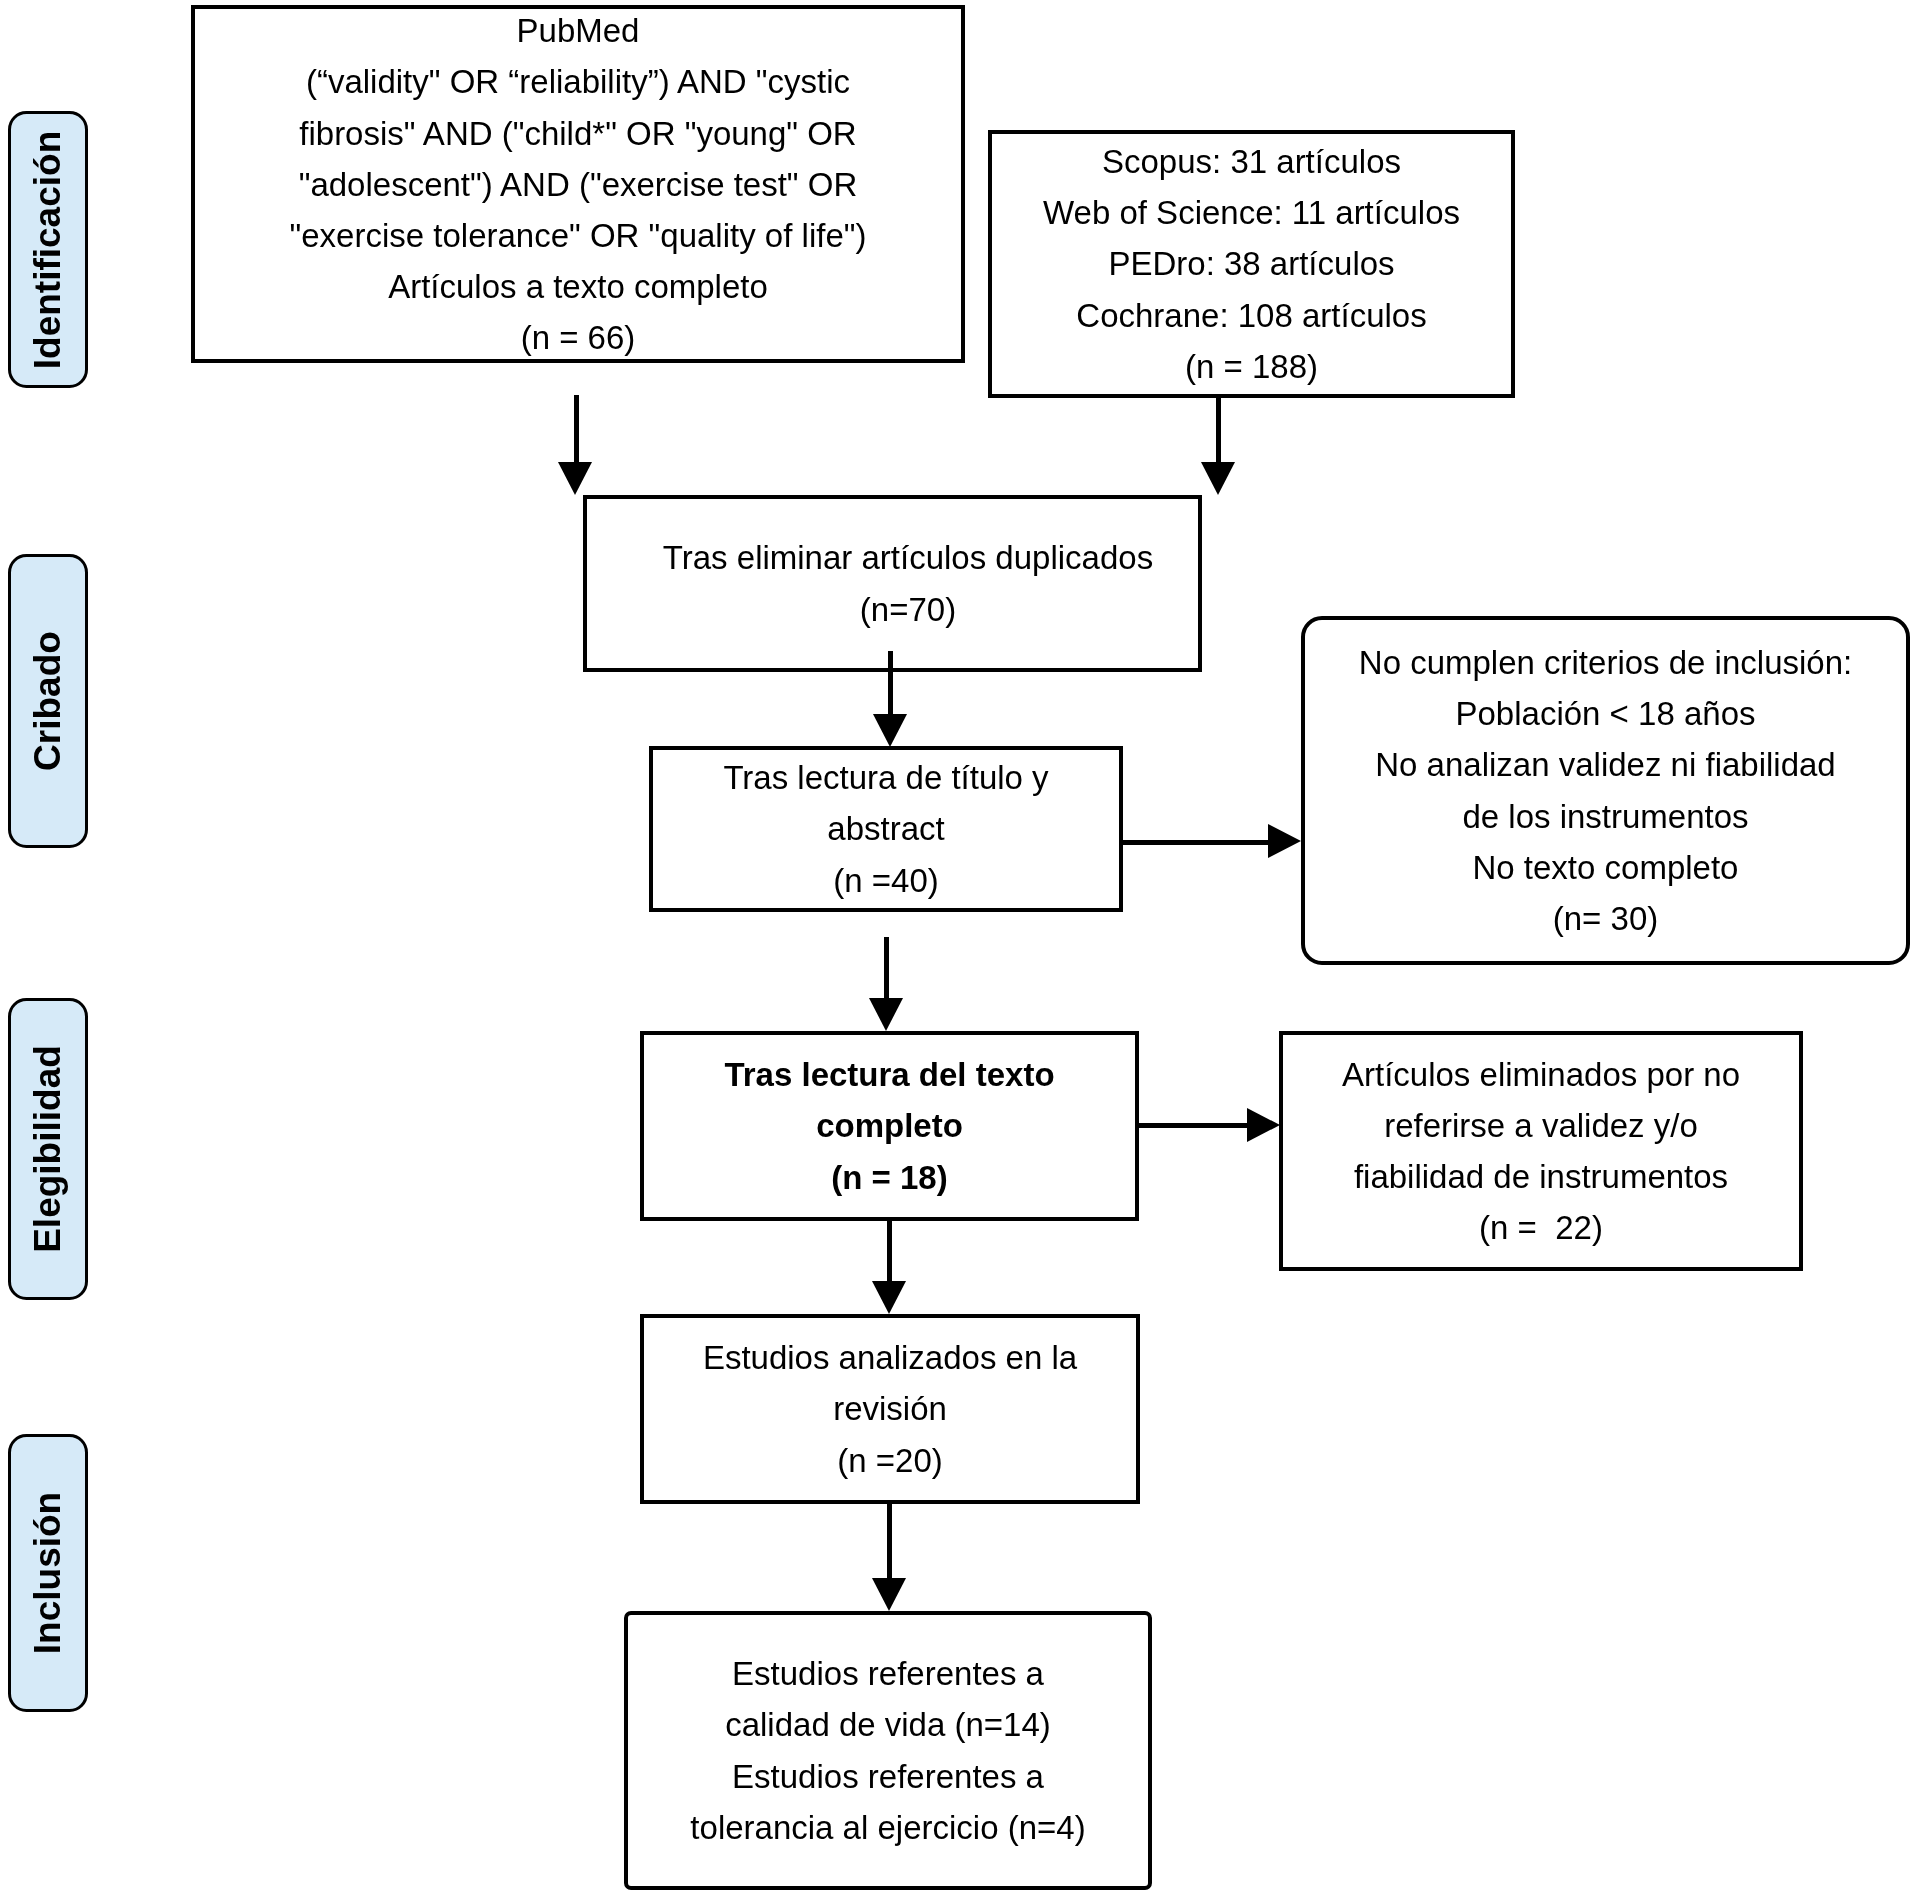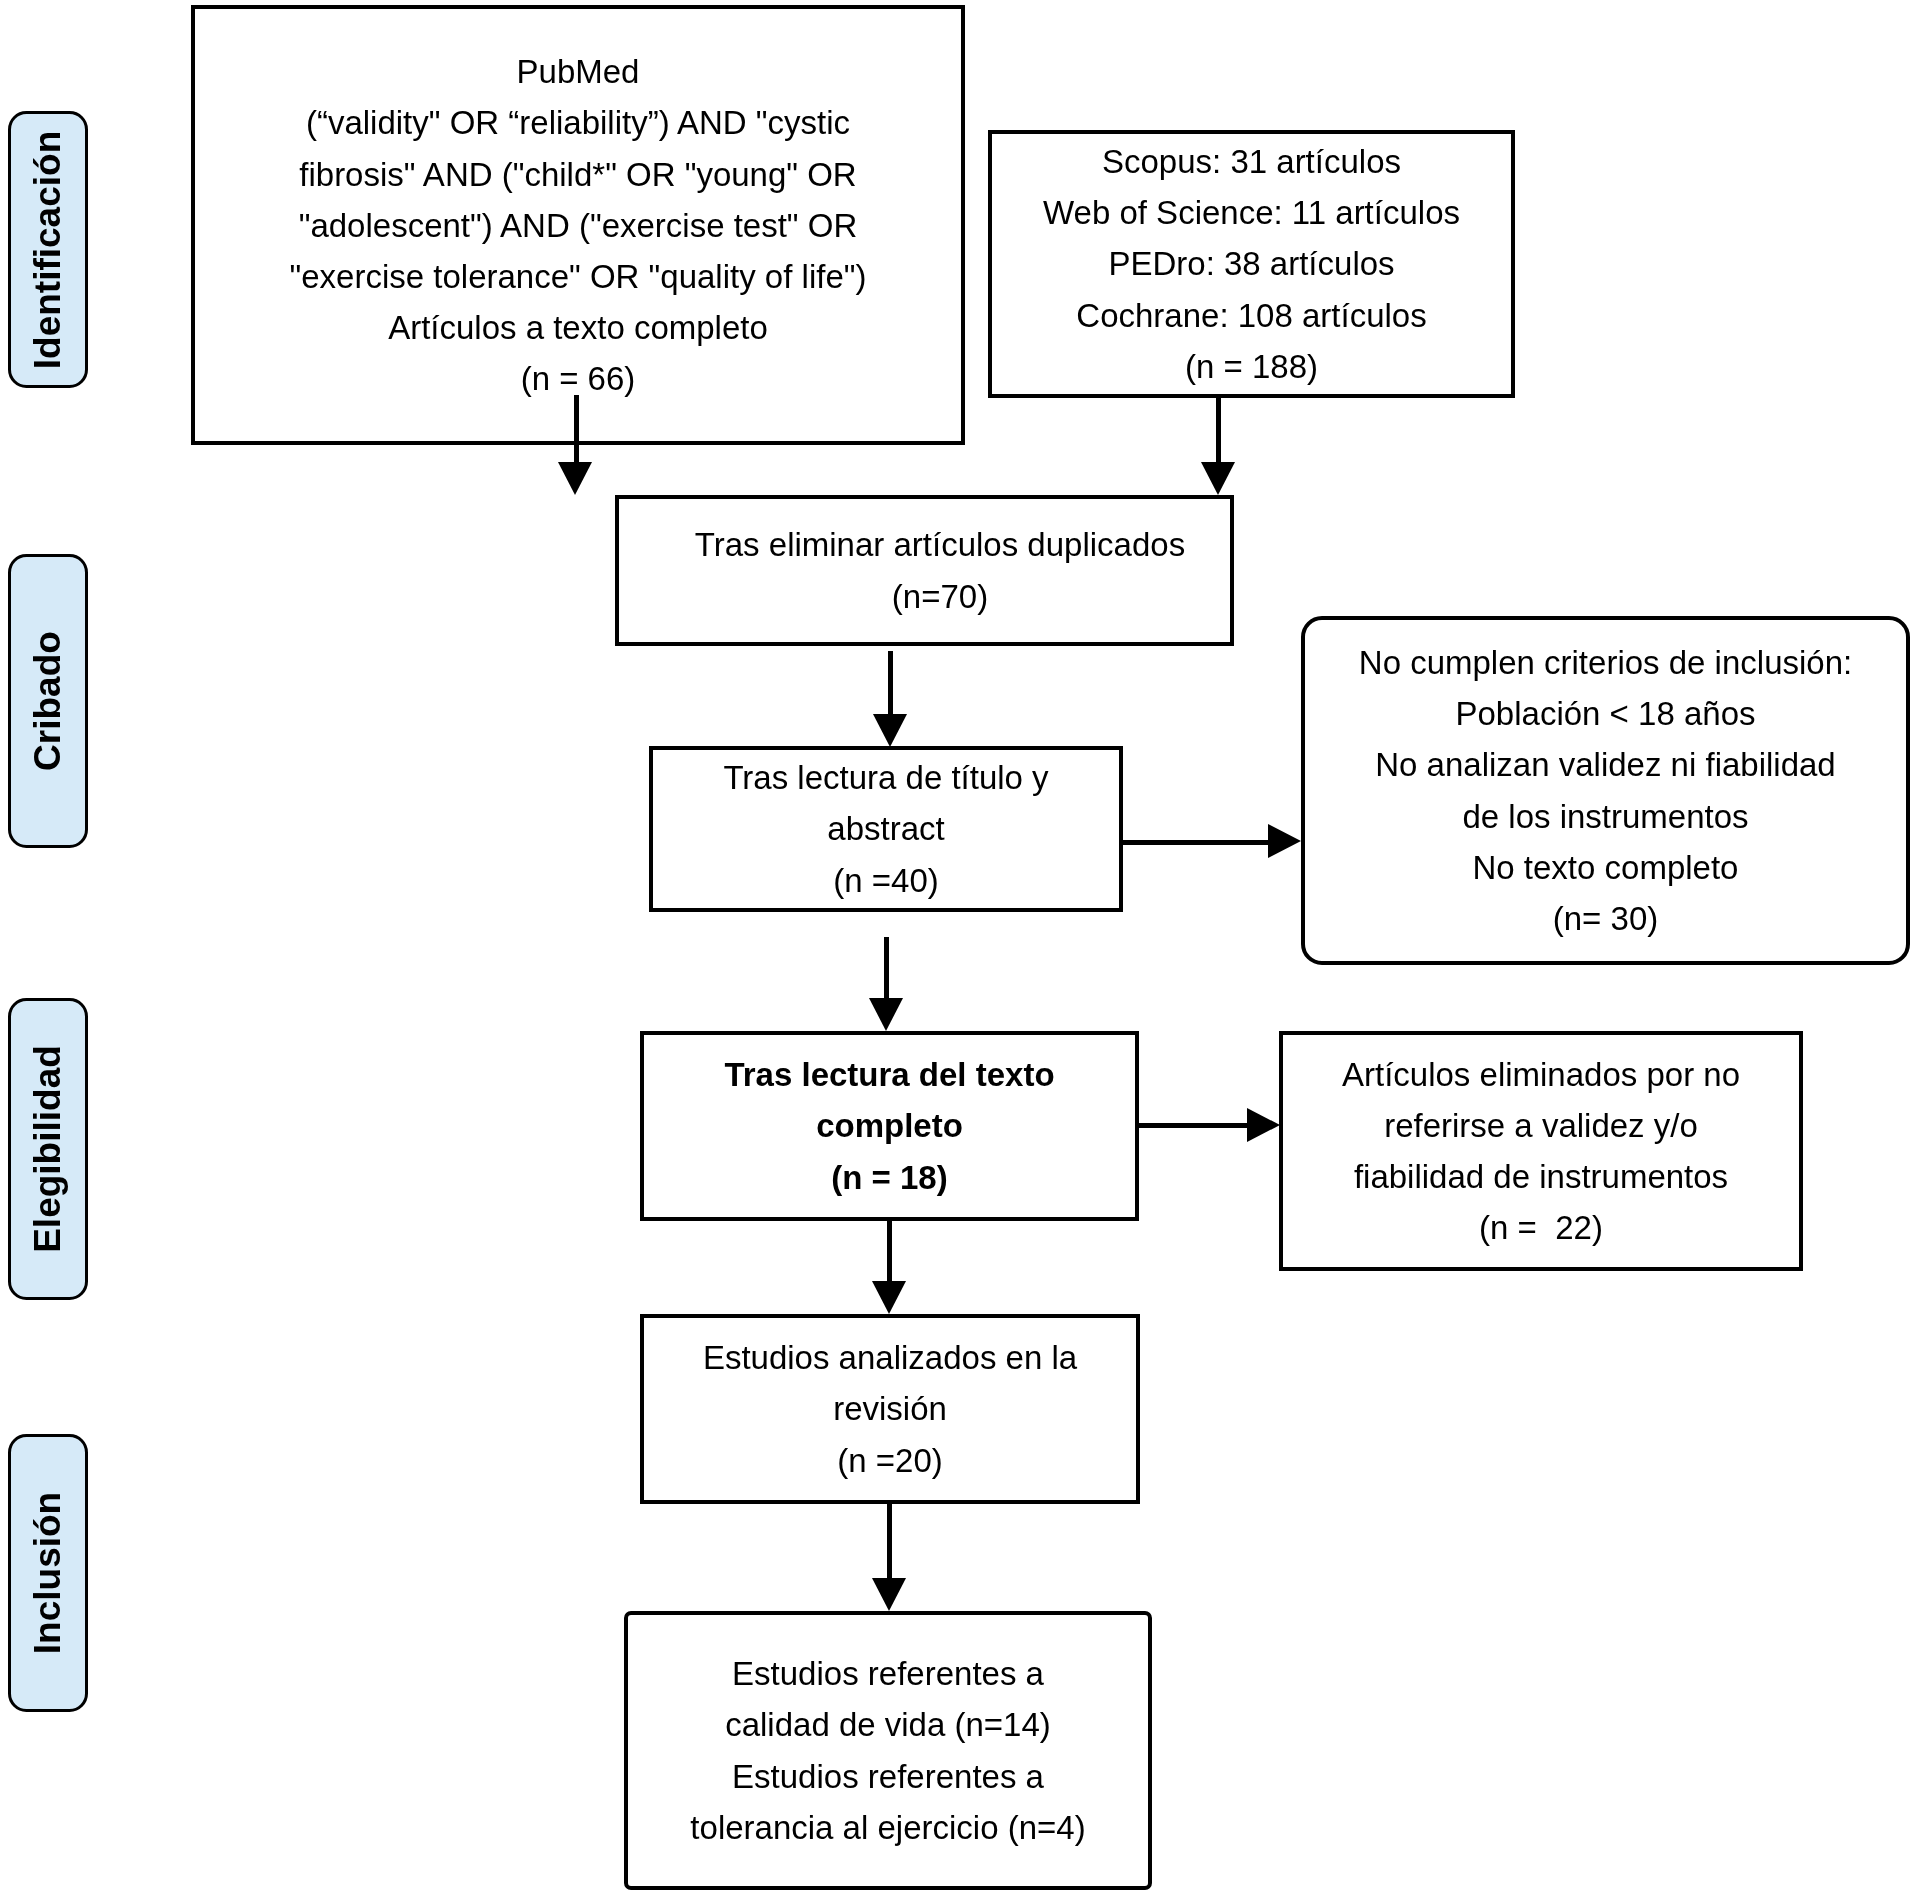--- a/index.html
+++ b/index.html
@@ -7,23 +7,23 @@
   body { background:#fff; font-family:"Liberation Sans","DejaVu Sans",sans-serif; }
   #stage { position:relative; width:1926px; height:1896px; background:var(--paper); overflow:hidden; }
 
   
   .box {
     position:absolute; background:var(--paper); border:4.6px solid var(--ink);
     display:flex; align-items:center; justify-content:center;
     text-align:center; white-space:pre-wrap;
     font-size:33px; line-height:1.55; color:var(--ink);
   }
-  #b-pubmed     { left:191px;  top:5.3px;    width:774px; height:440px; }
+  #b-pubmed     { left:191px;  top:5.3px;    width:774px; height:358px; }
   #b-databases  { left:988px; top:130px;  width:527px;  height:268px; }
-  #b-dedup      { left:615px;  top:495px;  width:619px;  height:151px;padding-left:31px; }
+  #b-dedup      { left:583px;  top:495px;  width:619px;  height:177px;padding-left:31px; }
   #b-titleabs   { left:649px;  top:746px; width:474px;  height:166px; }
   #b-excl-scr   { left:1301px; top:616px;  width:609px;  height:349px;border-radius:21px; }
   #b-fulltext   { left:640px;  top:1031px; width:499px;  height:190px;font-weight:bold; }
   #b-excl-ft    { left:1279px; top:1031px; width:524px;  height:240px; }
   #b-analyzed   { left:640px;  top:1314px; width:500px;  height:190px; }
   #b-included   { left:624px;  top:1611px; width:528px;  height:279px;border-radius:7px; }
 
   
   .phase {
     position:absolute; left:8px; width:80px;

